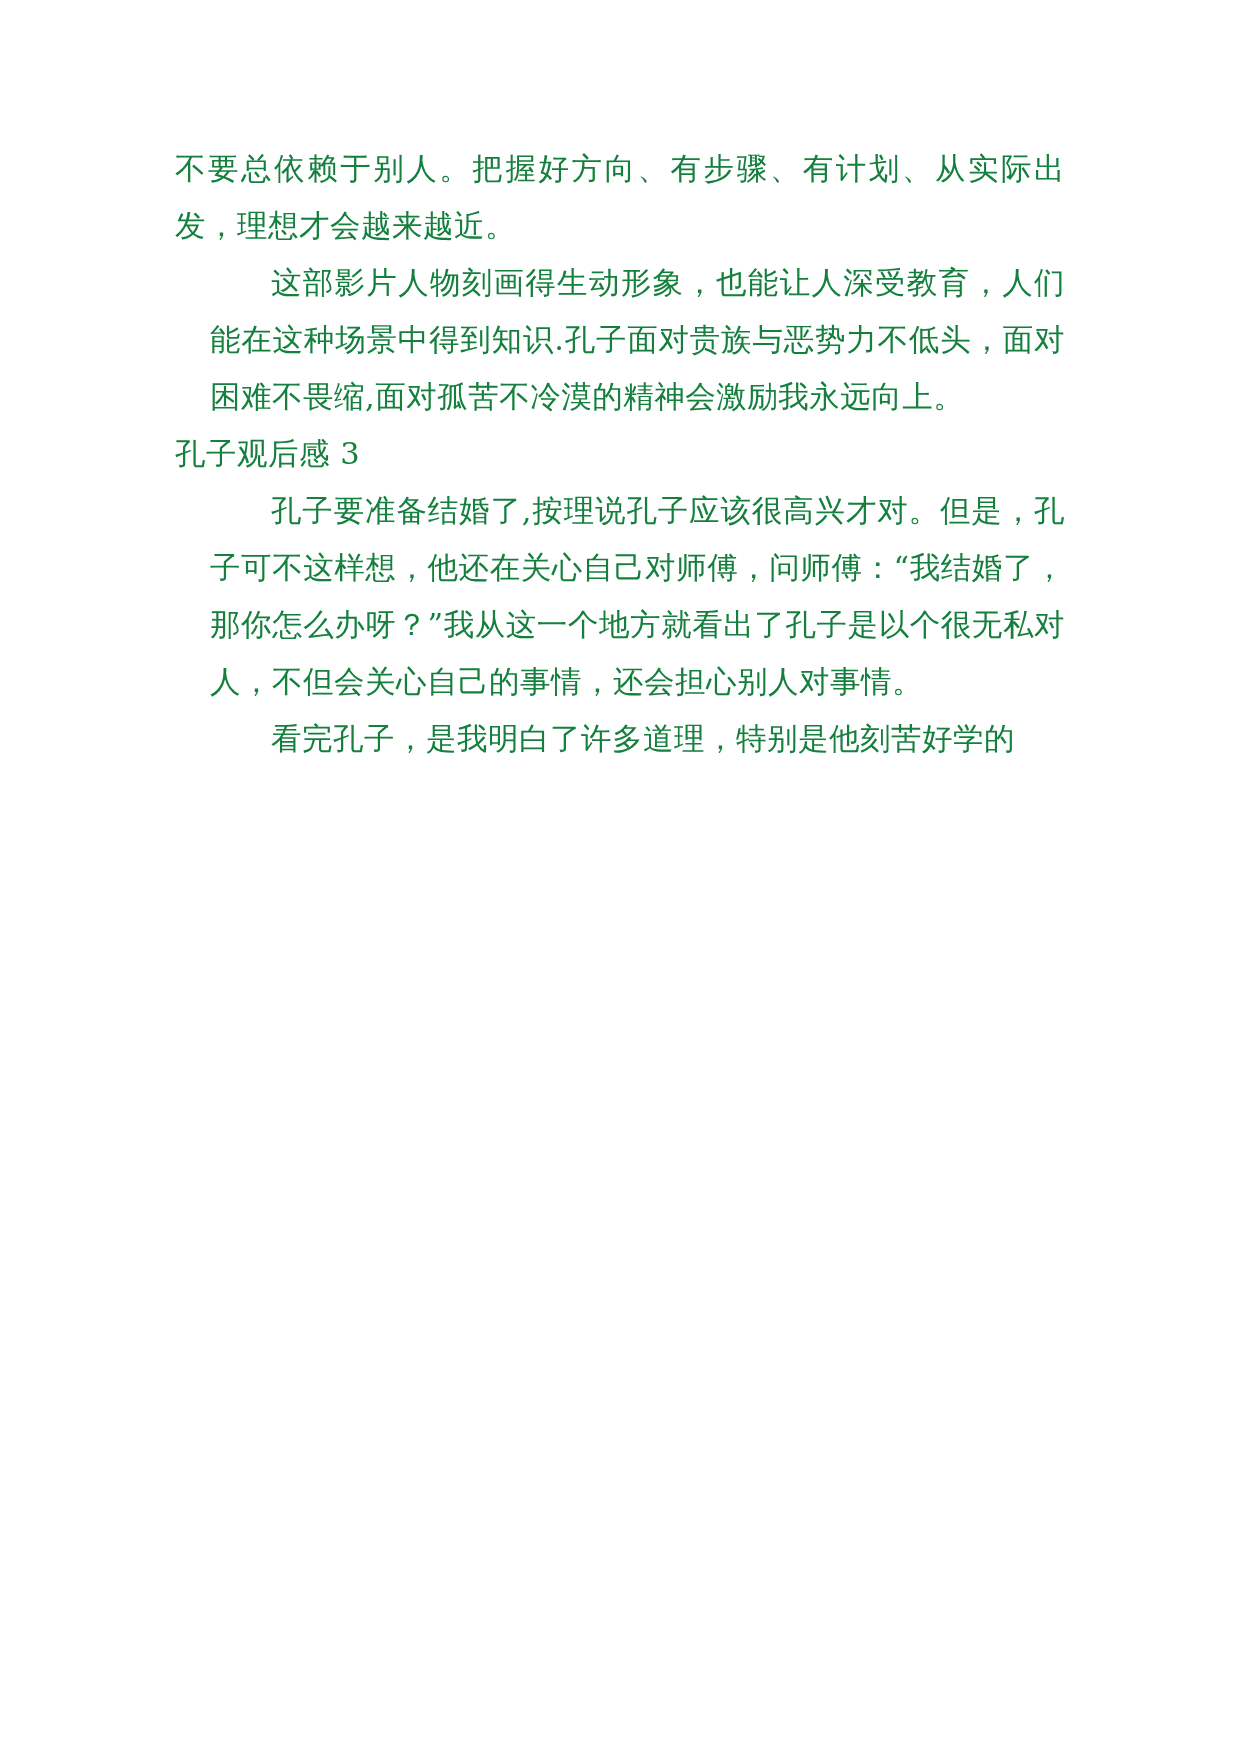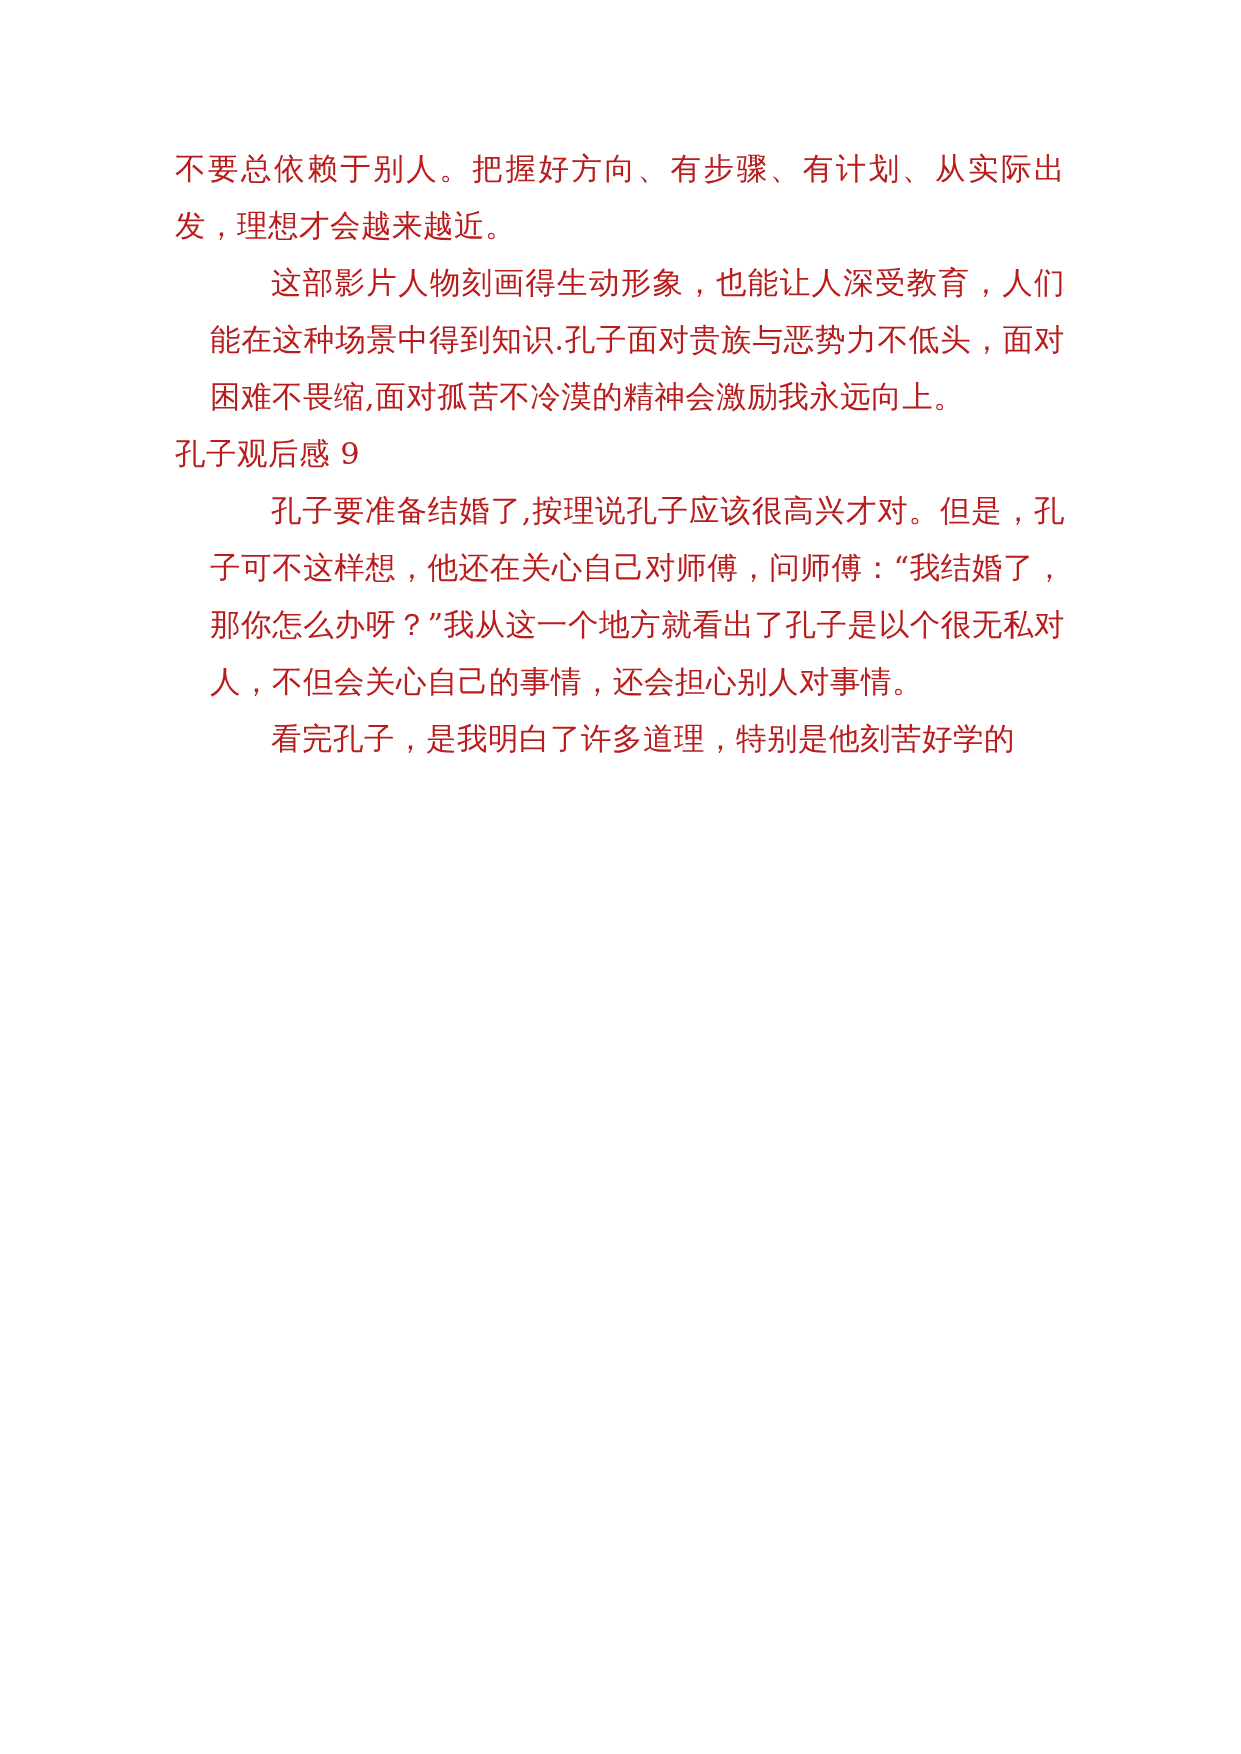--- a/index.html
+++ b/index.html
@@ -24,38 +24,38 @@
   .doc-body {
     width: 890px;
   }
   p {
     margin: 0;
     font-size: 30.5px;
     line-height: 57px;
     letter-spacing: 0.5px;
     text-align: justify;
     text-justify: inter-ideograph;
-    color: #b91c1c;
+    color: #15803d;
     font-weight: 400;
   }
   p.indent {
     text-indent: 61px;
     margin-left: 35px;
   }
   p.heading {
     text-indent: 0;
   }
   .cont {
     text-indent: 0;
   }
 </style>
 </head>
 <body>
 
 <div class="page">
   <div class="doc-body">
     <p class="cont">不要总依赖于别人。把握好方向、有步骤、有计划、从实际出发，理想才会越来越近。</p>
     <p class="indent">这部影片人物刻画得生动形象，也能让人深受教育，人们能在这种场景中得到知识.孔子面对贵族与恶势力不低头，面对困难不畏缩,面对孤苦不冷漠的精神会激励我永远向上。</p>
-    <p class="heading">孔子观后感 9</p>
+    <p class="heading">孔子观后感 3</p>
     <p class="indent">孔子要准备结婚了,按理说孔子应该很高兴才对。但是，孔子可不这样想，他还在关心自己对师傅，问师傅：“我结婚了，那你怎么办呀？”我从这一个地方就看出了孔子是以个很无私对人，不但会关心自己的事情，还会担心别人对事情。</p>
     <p class="indent">看完孔子，是我明白了许多道理，特别是他刻苦好学的</p>
   </div>
 </div>
 
 </body></html>

